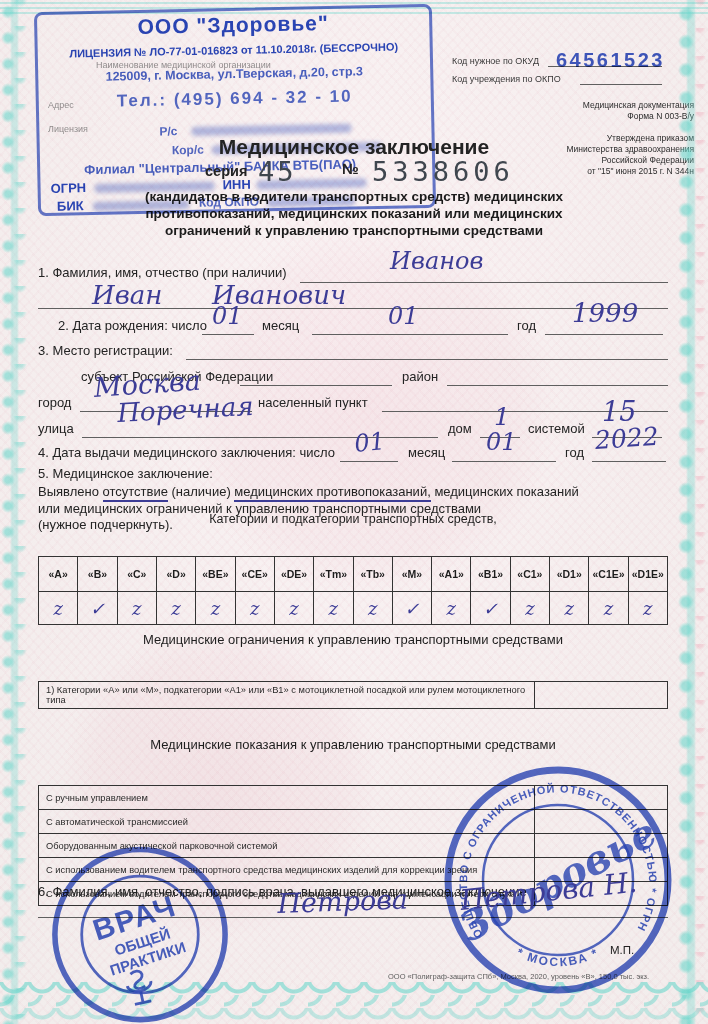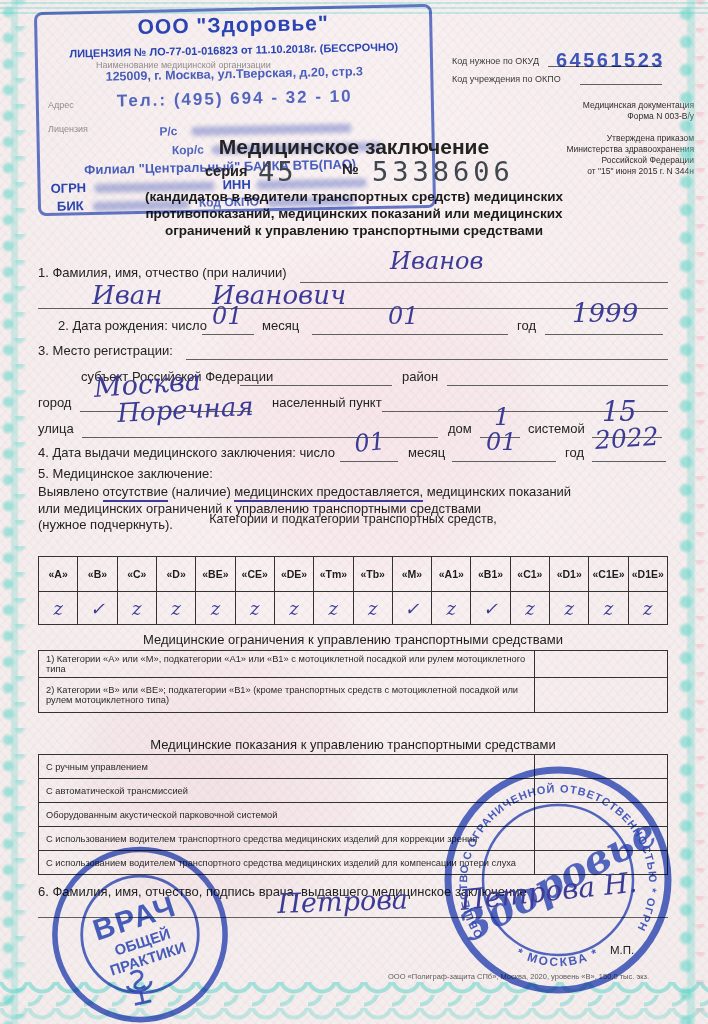--- a/index.html
+++ b/index.html
@@ -22,21 +22,21 @@
       z-index:3;mix-blend-mode:multiply;}
   .serial{font-family:"DejaVu Sans Mono",monospace;color:#3f464e;}
   table{border-collapse:collapse;table-layout:fixed;}
   .cat-table{position:absolute;left:38px;top:556px;width:630px;z-index:2;}
   .cat-table td{border:1.6px solid #333;text-align:center;}
   .cat-head td{font-size:10.5px;font-weight:bold;height:32px;color:#1d1d1d;}
   .cat-marks td{height:30px;}
   .mark{font-family:"DejaVu Serif",serif;font-style:italic;font-size:18px;color:#3c3c96;}
   .sec-title{position:absolute;width:630px;left:38px;text-align:center;font-size:13px;
       font-weight:500;color:#1e1e1e;}
-  .row-table{position:absolute;left:38px;width:630px;z-index:2;}
+  .row-table{position:absolute;left:38px;width:630px;z-index:2;margin-top:31px;}
   .row-table td{border:1.6px solid #333;font-size:9.3px;color:#2a2a2a;padding:2px 7px;vertical-align:middle;}
   .row-table td.val{width:118px;}
   .center-head{position:absolute;width:630px;left:38px;text-align:center;font-size:12.5px;
       font-weight:500;color:#1e1e1e;white-space:nowrap;}
   .subtitle{position:absolute;left:54px;width:600px;text-align:center;font-weight:bold;
       font-size:13.5px;line-height:17px;color:#1b1b1b;z-index:2;}
   .docinfo{position:absolute;right:14px;top:100px;text-align:right;font-size:8.5px;
       line-height:11px;color:#2c2c2c;}
   .ink-under{border-bottom:2px solid #3c3c96;padding-bottom:1px;}
   .stamp-svg{position:absolute;mix-blend-mode:multiply;z-index:6;}
@@ -147,21 +147,21 @@
 
   <div class="lbl" style="left:38px;top:343px;">3. Место регистрации:</div>
   <div class="uline" style="left:186px;top:358px;width:482px;"></div>
   <div class="lbl" style="left:40px;top:369px;margin-left:41px;">субъект Российской Федерации</div>
   <div class="uline" style="left:240px;top:384px;width:152px;"></div>
   <div class="lbl" style="left:402px;top:369px;">район</div>
   <div class="uline" style="left:447px;top:384px;width:221px;"></div>
   <div class="lbl" style="left:38px;top:395px;">город</div>
   <div class="uline" style="left:80px;top:410px;width:172px;"></div>
   <div class="hw" style="left:95px;top:372px;font-size:27px;transform:rotate(-4deg);">Москва</div>
-  <div class="lbl" style="left:272px;top:395px;">населенный пункт</div>
+  <div class="lbl" style="left:258px;top:395px;">населенный пункт</div>
   <div class="uline" style="left:382px;top:410px;width:286px;"></div>
   <div class="lbl" style="left:38px;top:421px;">улица</div>
   <div class="uline" style="left:82px;top:436px;width:356px;"></div>
   <div class="hw" style="left:118px;top:398px;font-size:26px;transform:rotate(-3deg);">Поречная</div>
   <div class="lbl" style="left:448px;top:421px;">дом</div>
   <div class="uline" style="left:480px;top:436px;width:40px;"></div>
   <div class="hw" style="left:494px;top:402px;font-size:25px;">1</div>
   <div class="lbl" style="left:528px;top:421px;">системой</div>
   <div class="uline" style="left:592px;top:436px;width:70px;"></div>
   <div class="hw" style="left:602px;top:396px;font-size:27px;">15</div>
@@ -170,21 +170,21 @@
   <div class="uline" style="left:340px;top:460px;width:58px;"></div>
   <div class="hw" style="left:356px;top:430px;font-size:24px;transform:rotate(-6deg);">01</div>
   <div class="lbl" style="left:408px;top:445px;">месяц</div>
   <div class="uline" style="left:452px;top:460px;width:104px;"></div>
   <div class="hw" style="left:486px;top:428px;font-size:24px;">01</div>
   <div class="lbl" style="left:565px;top:445px;">год</div>
   <div class="uline" style="left:592px;top:460px;width:74px;"></div>
   <div class="hw" style="left:596px;top:426px;font-size:25px;transform:rotate(-4deg);">2022</div>
 
   <div class="lbl" style="left:38px;top:466px;">5. Медицинское заключение:</div>
-  <div class="lbl" style="left:38px;top:484px;"><span>Выявлено </span><span class="ink-under">отсутствие</span><span> (наличие) </span><span class="ink-under">медицинских  предоставляется,</span><span> медицинских показаний</span></div>
+  <div class="lbl" style="left:38px;top:484px;"><span>Выявлено </span><span class="ink-under">отсутствие</span><span> (наличие) </span><span class="ink-under">медицинских  противопоказаний,</span><span> медицинских показаний</span></div>
   <div class="lbl" style="left:38px;top:501px;">или медицинских ограничений к управлению транспортными средствами</div>
   <div class="lbl" style="left:38px;top:517px;">(нужное подчеркнуть).</div>
 
   <div class="center-head" style="top:512px;">Категории и подкатегории транспортных средств,</div>
 
   <table class="cat-table">
     <tbody>
         <tr class="cat-head">
       <td>«А»</td>
       <td>«В»</td>
@@ -224,24 +224,20 @@
   </tbody>
     </table>
 
   <div class="sec-title" style="top:632px;">Медицинские ограничения к управлению транспортными средствами</div>
   <table class="row-table" style="top:650px;">
     <tbody>
         <tr>
       <td style="height:22px;">1) Категории «А» или «М», подкатегории «А1» или «В1» с мотоциклетной посадкой или рулем мотоциклетного типа</td>
       <td class="val"></td>
     </tr>
-    <tr>
-      <td style="height:30px;">2) Категории «В» или «ВЕ»; подкатегории «В1» (кроме транспортных средств с мотоциклетной посадкой или рулем мотоциклетного типа)</td>
-      <td class="val"></td>
-    </tr>
   </tbody>
     </table>
 
   <div class="sec-title" style="top:737px;">Медицинские показания к управлению транспортными средствами</div>
   <table class="row-table" style="top:754px;">
     <tbody>
         <tr>
       <td style="height:19px;">С ручным управлением</td>
       <td class="val"></td>
     </tr>

